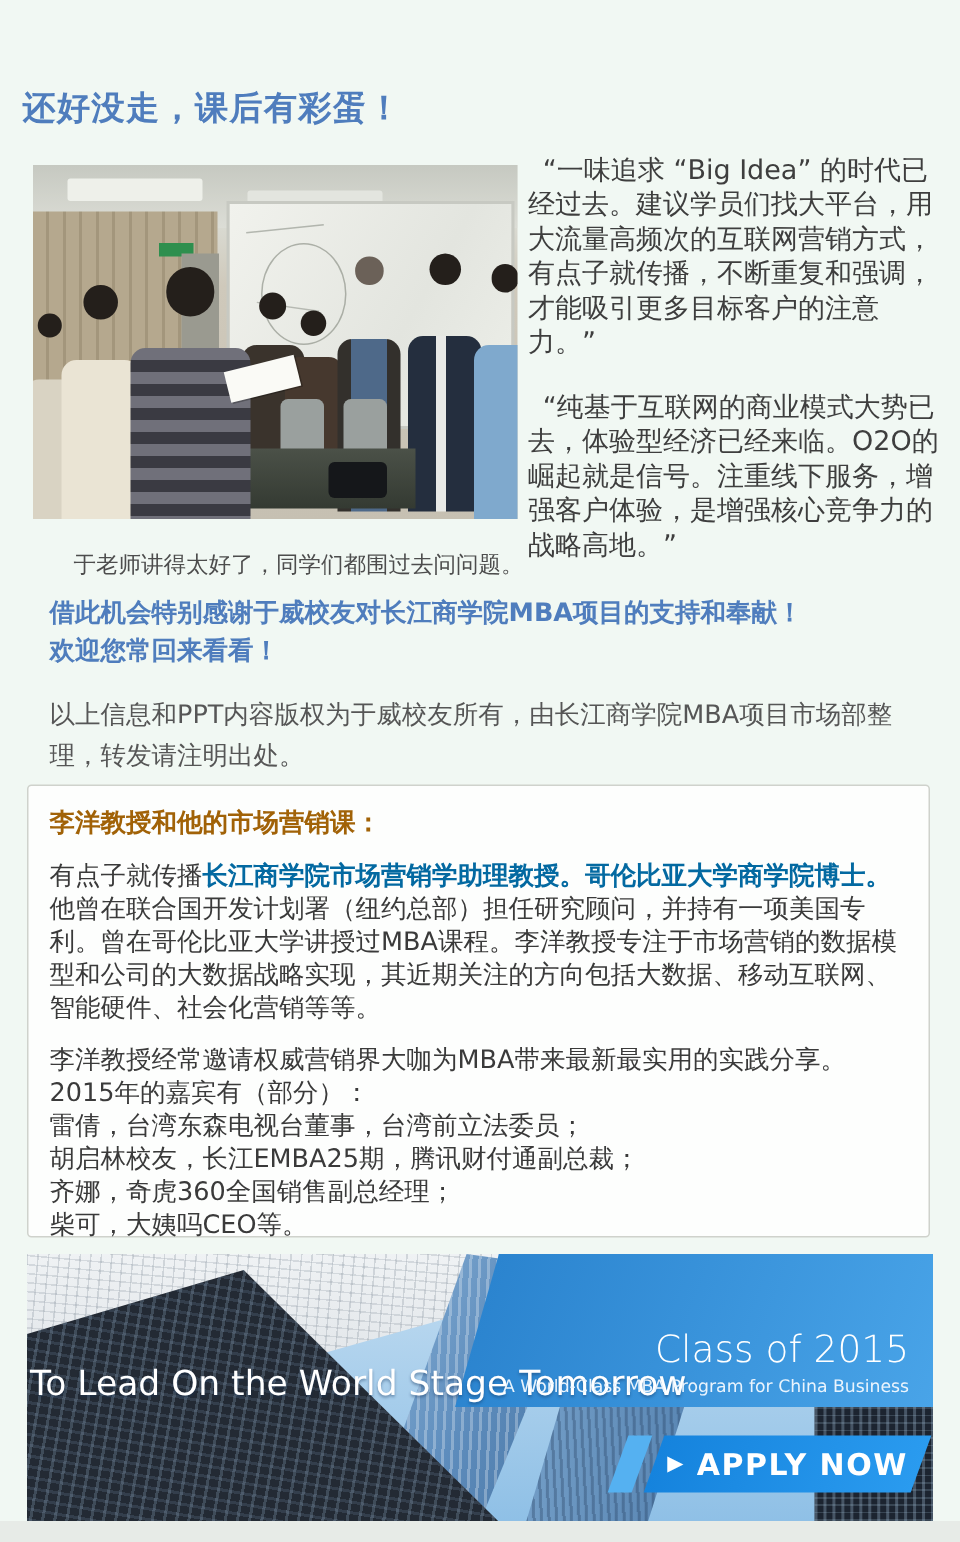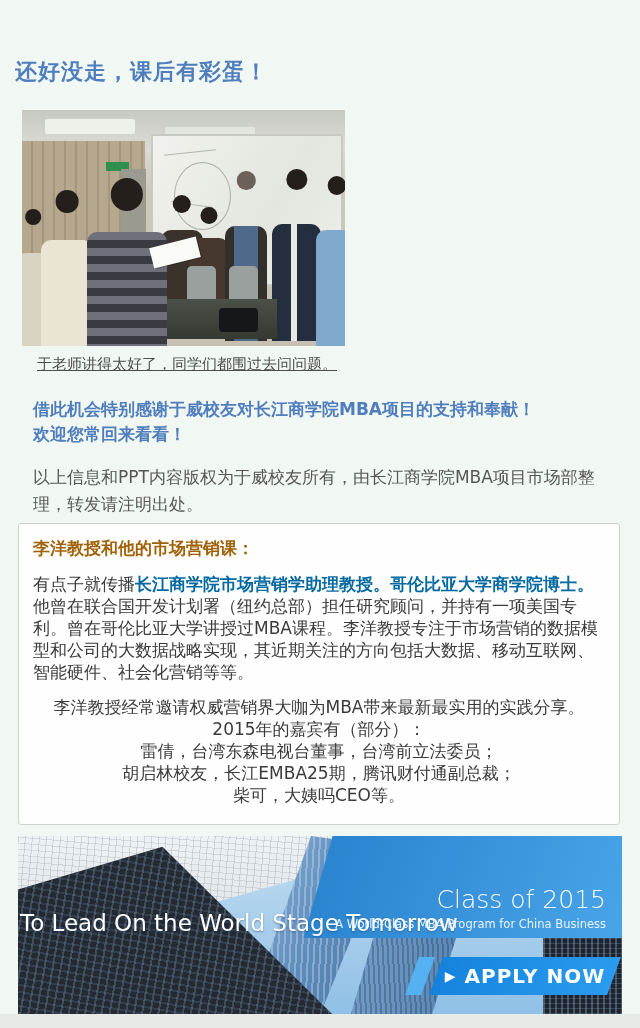--- a/index.html
+++ b/index.html
@@ -41,33 +41,33 @@
   .table{position:absolute;left:37%;top:80%;width:42%;height:17%;background:linear-gradient(180deg,#4b5148,#343a32);}
   .bag{position:absolute;left:61%;top:84%;width:12%;height:10%;background:#15171a;border-radius:4px;}
   .chair1,.chair2{position:absolute;width:9%;height:15%;background:#9aa09e;border-radius:5px 5px 0 0;}
   .chair1{left:51%;top:66%;} .chair2{left:64%;top:66%;}
 
   
   .quotes{position:absolute;left:352px;top:102px;width:278px;color:#3e3e3e;font-size:18px;line-height:23px;}
   .quotes p{margin:0;text-indent:.55em;}
   .quotes p + p{margin-top:20px;}
 
-  .caption{position:absolute;left:33px;top:351px;margin:4px;font-size:15px;color:#4d4d4d;text-decoration:underline;}
+  .caption{position:absolute;left:33px;top:351px;margin:16px;font-size:15px;color:#4d4d4d;}
 
   .thanks{position:absolute;left:33px;top:397px;margin:0;font-size:17px;line-height:25px;font-weight:bold;color:#4f7dbd;}
 
   .copyright{position:absolute;left:33px;top:464px;width:575px;margin:0;font-size:17px;line-height:27px;color:#565656;}
 
   
   .pro-box{position:absolute;left:18px;top:523px;width:602px;height:302px;box-sizing:border-box;
            background:#fdfefd;border:1px solid #cfd2cc;border-radius:3px;padding:13px 14px 0 14px;}
   .box-title{font-size:17px;font-weight:bold;color:#a16207;margin:0 0 13px 0;}
   .bio,.guests{margin:0;font-size:17px;line-height:22px;color:#3a3a3a;}
   .bio b{color:#0369a1;}
-  .guests{margin-top:13px;text-align:center;}
+  .guests{margin-top:13px;}
 
   
   .banner{position:absolute;left:18px;top:836px;width:604px;height:178px;overflow:hidden;background:linear-gradient(180deg,#c3ddf1,#8fc0e6);}
   .banner>div{position:absolute;}
   .b-white{left:0;top:0;width:52%;height:72%;clip-path:polygon(0 0,100% 0,100% 26%,0 95%);
     background:repeating-linear-gradient(95deg,rgba(150,160,170,.35) 0 1px,transparent 1px 7px),
                repeating-linear-gradient(5deg,rgba(150,160,170,.3) 0 1px,transparent 1px 6px),
                linear-gradient(180deg,#eff2f4,#d8dde2);}
   .b-towerA{left:28%;top:0;width:38%;height:100%;clip-path:polygon(26% 100%,54% 0,88% 6%,58% 100%);
     background:repeating-linear-gradient(93deg,rgba(255,255,255,.28) 0 2px,transparent 2px 6px),
@@ -143,38 +143,43 @@
         <div class="hd"></div>
         <div class="bd"></div>
       </div>
     <div class="psn p3">
         <div class="hd"></div>
         <div class="bd"></div>
       </div>
     <div class="paper"></div>
   </div>
 
+  <div class="quotes">
+    <p>“一味追求 “Big Idea” 的时代已经过去。建议学员们找大平台，用大流量高频次的互联网营销方式，有点子就传播，不断重复和强调，才能吸引更多目标客户的注意力。”</p>
+    <p>“纯基于互联网的商业模式大势已去，体验型经济已经来临。O2O的崛起就是信号。注重线下服务，增强客户体验，是增强核心竞争力的战略高地。”</p>
+  </div>
 
   <p class="caption">于老师讲得太好了，同学们都围过去问问题。</p>
 
   <div class="thanks">
     <div>借此机会特别感谢于威校友对长江商学院MBA项目的支持和奉献！</div>
     <div>欢迎您常回来看看！</div>
   </div>
 
   <p class="copyright">以上信息和PPT内容版权为于威校友所有，由长江商学院MBA项目市场部整理，转发请注明出处。</p>
 
   <div class="pro-box">
     <div class="box-title">李洋教授和他的市场营销课：</div>
     <p class="bio"><span>有点子就传播</span><b>长江商学院市场营销学助理教授。哥伦比亚大学商学院博士。</b><span>他曾在联合国开发计划署（纽约总部）担任研究顾问，并持有一项美国专利。曾在哥伦比亚大学讲授过MBA课程。李洋教授专注于市场营销的数据模型和公司的大数据战略实现，其近期关注的方向包括大数据、移动互联网、智能硬件、社会化营销等等。</span></p>
     <div class="guests">
       <div>李洋教授经常邀请权威营销界大咖为MBA带来最新最实用的实践分享。</div>
       <div>2015年的嘉宾有（部分）：</div>
       <div>雷倩，台湾东森电视台董事，台湾前立法委员；</div>
       <div>胡启林校友，长江EMBA25期，腾讯财付通副总裁；</div>
+      <div>齐娜，奇虎360全国销售副总经理；</div>
       <div>柴可，大姨吗CEO等。</div>
     </div>
   </div>
 
   <div class="banner">
     <div class="b-white"></div>
     <div class="b-towerA"></div>
     <div class="b-towerB"></div>
     <div class="b-darkL"></div>
     <div class="b-darkR"></div>

